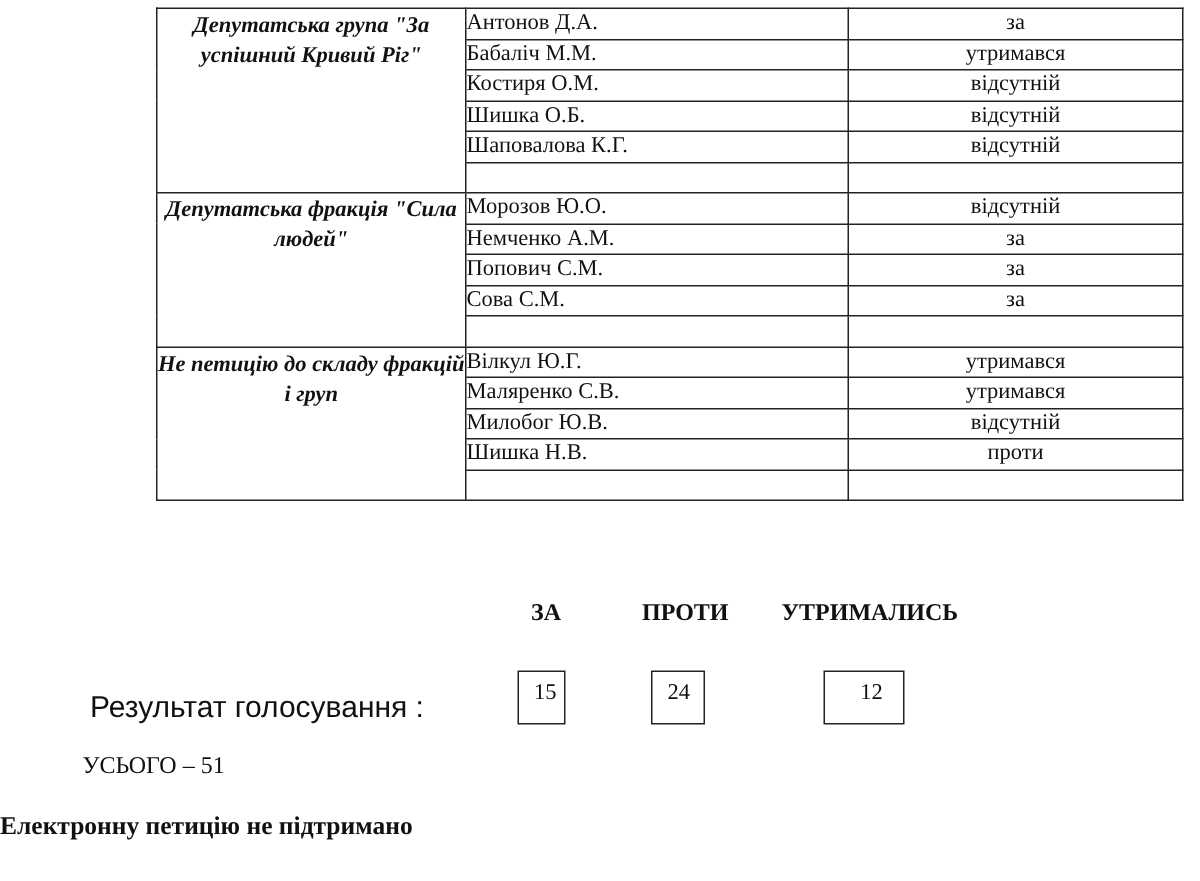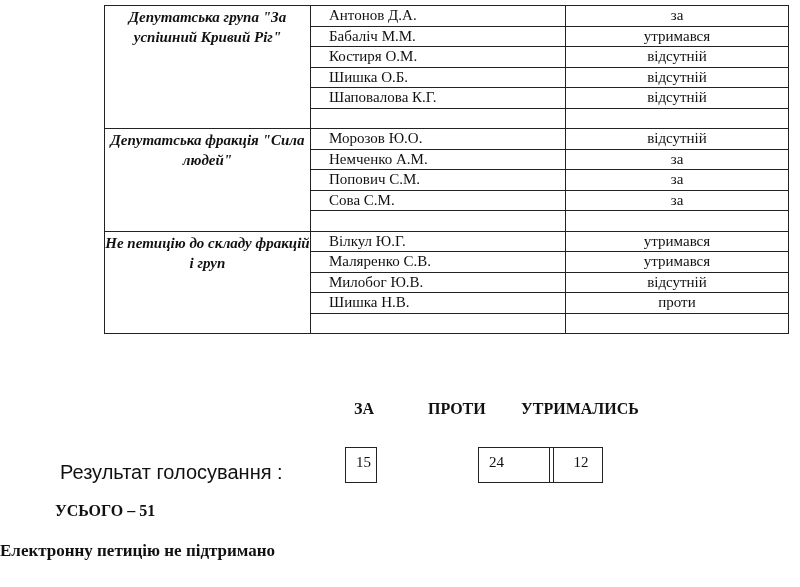--- a/index.html
+++ b/index.html
@@ -3,28 +3,28 @@
 <meta charset="utf-8">
 <style>
   html, body { margin: 0; padding: 0; background: #ffffff; }
   body { width: 800px; height: 587px; position: relative; overflow: hidden;
          font-family: "Liberation Serif", serif; color: #111; }
   .table { position: absolute; left: 104px; top: 5px; width: 684px;
            border-collapse: collapse; table-layout: fixed; }
   .table td { border: 1.5px solid #222; padding: 0; height: 19.5px; font-size: 15px; line-height: 19px; vertical-align: middle; }
   .table td.group { vertical-align: top; text-align: center; font-weight: bold; font-style: italic;
                     font-size: 15px; line-height: 20px; padding-top: 1px; }
-  .table td.name { padding-left: 18px; margin-top: 48px; }
+  .table td.name { padding-left: 0; margin-top: 48px; }
   .table td.vote { text-align: center; }
   .col1 { width: 206px; } .col2 { width: 255px; } .col3 { width: 223px; }
   .hdr { position: absolute; top: 400px; font-weight: bold; font-size: 16px; }
   .box { position: absolute; top: 447px; height: 36px; border: 1.5px solid #222; font-size: 15px;
          box-sizing: border-box; padding: 6px 0 0 10px; }
   .label { position: absolute; left: 60px; top: 461px; font-family: "Liberation Sans", sans-serif; font-size: 20px; }
-  .total { position: absolute; left: 55px; top: 502px; font-weight: bold; font-size: 16px; }
+  .total { position: absolute; left: 55px; top: 502px; font-weight: normal; font-size: 16px; }
   .result { position: absolute; left: 0; width: 800px; top: 541px; text-align: left; font-weight: bold; font-size: 17px; }
 </style>
 </head>
 <body>
 
 <table class="table">
   <colgroup>
       <col class="col1">
       <col class="col2">
       <col class="col3">
@@ -100,17 +100,17 @@
     </tbody>
 </table>
 
 <div class="hdr" style="left:354px;">ЗА</div>
 <div class="hdr" style="left:428px;">ПРОТИ</div>
 <div class="hdr" style="left:521px;">УТРИМАЛИСЬ</div>
 
 <div class="label">Результат голосування :</div>
 
 <div class="box" style="left:345px; width:32px;">15</div>
-<div class="box" style="left:434px; width:76px;margin-left:44px;">24</div>
+<div class="box" style="left:434px; width:36px;">24</div>
 <div class="box" style="left:549px; width:54px;text-align:center;">12</div>
 
 <div class="total">УСЬОГО – 51</div>
 <div class="result">Електронну петицію не підтримано</div>
 
 </body></html>

